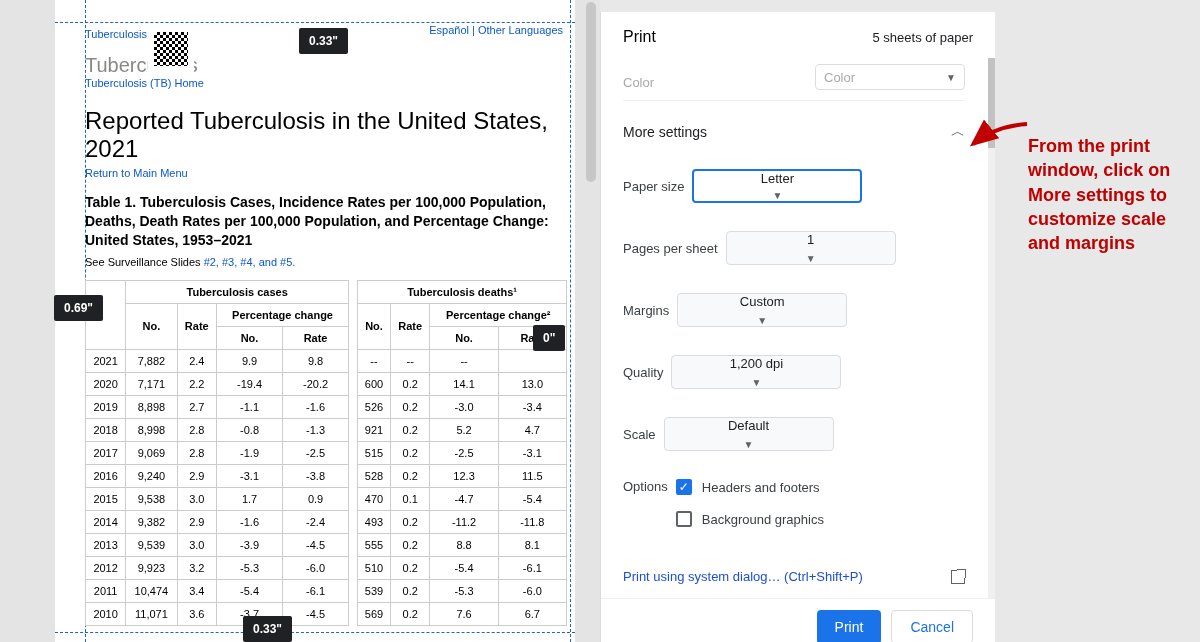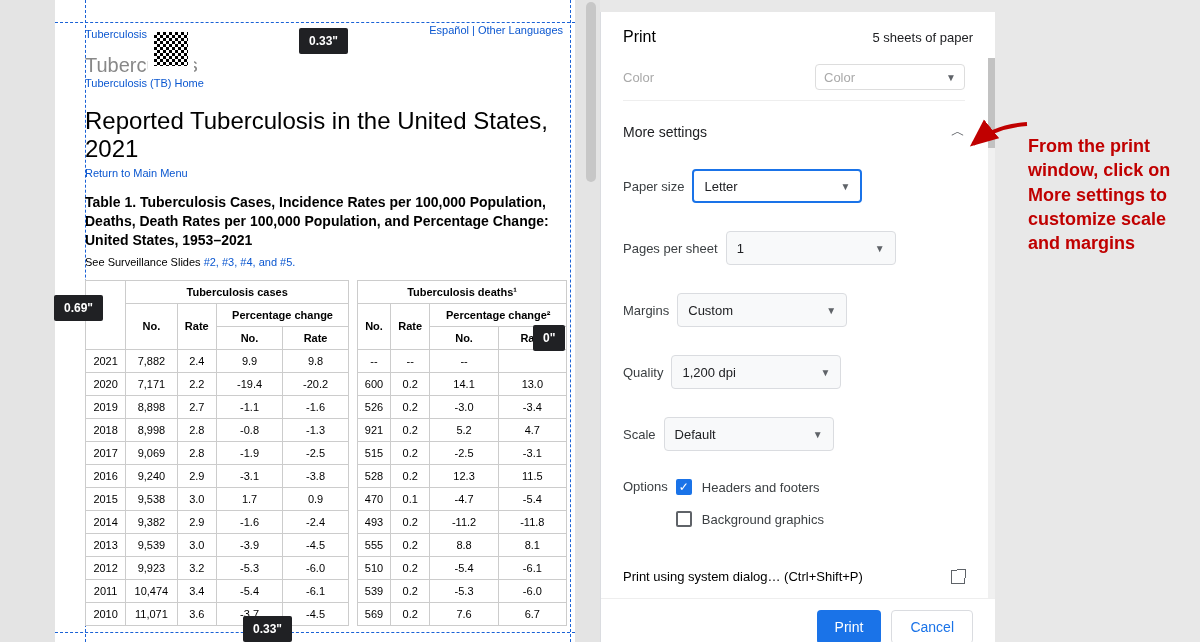--- a/index.html
+++ b/index.html
@@ -81,21 +81,21 @@
   .dlg-header {
     display:flex; justify-content:space-between; align-items:center;
     padding:16px 22px 10px 22px;
     font-size:16px;
   }
   .dlg-header .sheets { font-size:13px; color:#202124; }
   .content-scroll{
      position:absolute; left:0; right:8px; top:46px; bottom:56px; overflow:hidden; padding:0 22px;
   }
   .faded-color-row{
-     display:flex; justify-content:space-between; align-items:center;
+     display:flex; justify-content:space-between; align-items:flex-end;
      color:#a9a9a9; font-size:13px; padding:6px 0 10px 0;
      border-bottom:1px solid #eee;
   }
   .faded-select{
      width:150px; height:26px; border:1px solid #ddd; border-radius:4px;
      color:#a9a9a9; font-size:13px; display:flex; align-items:center; justify-content:space-between;
      padding:0 8px;
   }
   .section-toggle{
      display:flex; justify-content:space-between; align-items:center;
@@ -103,34 +103,34 @@
      cursor:pointer;
   }
   .chev { font-size:14px; color:#5f6368; }
   .setting-row{
      display:flex; align-items:center; justify-content:flex-start;
      padding:14px 0; font-size:13px; color:#3c4043;gap:8px;
   }
   .select{
      width:170px; height:34px; border:1px solid #dadce0; border-radius:4px;
      background:#f8f9fa; display:flex; align-items:center; justify-content:space-between;
-     padding:0 10px; font-size:13px; color:#202124; cursor:pointer;
+     padding:0 10px; font-size:13px; color:#202124; cursor:pointer;flex-direction:column;
   }
   .select.focused{ border:2px solid #1a73e8; background:#fff; }
   .caret{ color:#5f6368; font-size:10px; }
   .chkrow{ display:flex; align-items:center; gap:10px; font-size:13px; color:#3c4043; }
   .chk{
     width:16px; height:16px; border:2px solid #5f6368; border-radius:2px;
     display:inline-flex; align-items:center; justify-content:center;
     cursor:pointer;
   }
   .chk.checked{ background:#1a73e8; border-color:#1a73e8; color:#fff; font-size:12px; }
   .sys-dialog{
      display:flex; justify-content:space-between; align-items:center;
-     font-size:13px; color:#000000; margin-top:28px; cursor:pointer;
+     font-size:13px; color:#1d4ed8; margin-top:28px; cursor:pointer;
   }
   .launch-icon{
      width:14px; height:14px; border:1.5px solid #5f6368; position:relative;
   }
   .launch-icon::after{
      content:""; position:absolute; right:-2px; top:-2px; width:8px; height:8px;
      border-top:1.5px solid #5f6368; border-right:1.5px solid #5f6368;
      background:#fff;
   }
   .footer{

